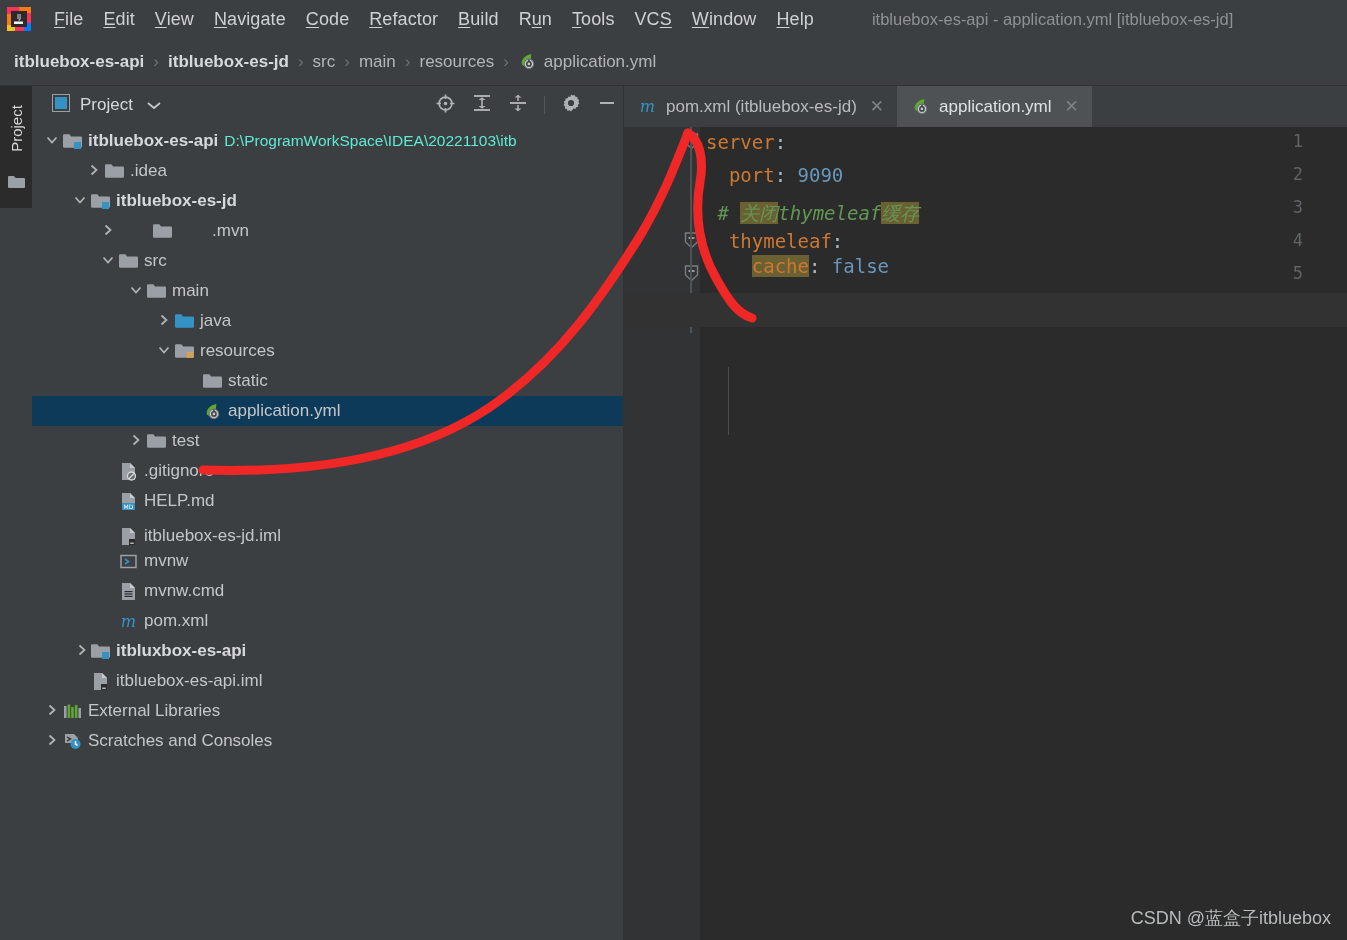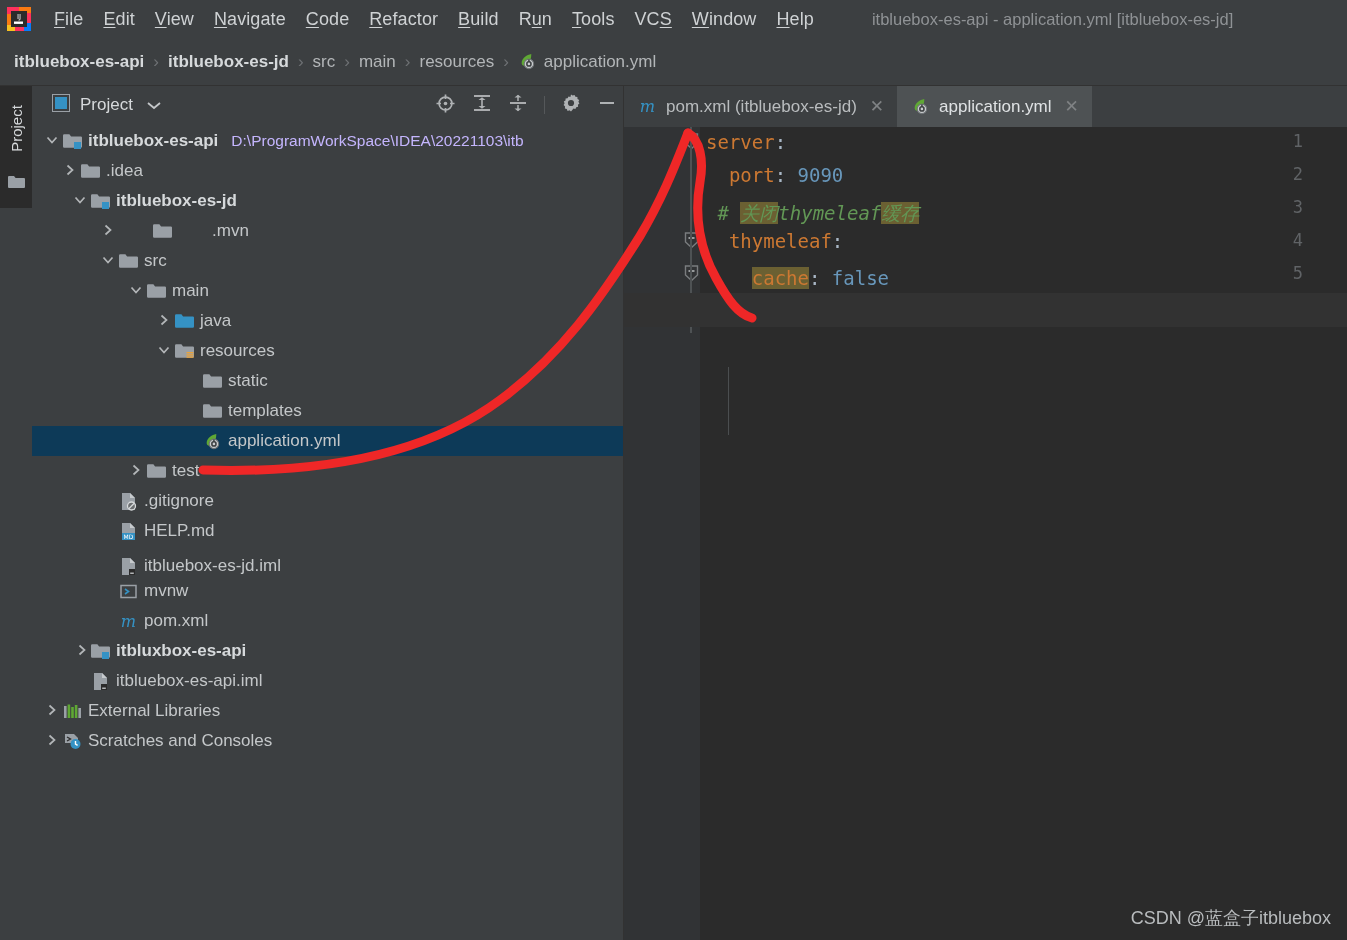--- a/index.html
+++ b/index.html
@@ -78,21 +78,21 @@
     position: relative; height: 30px; display: flex; align-items: center;
     white-space: nowrap; font-size: 17px; color: #c4c7c9;
   }
   .row.sel { background: #0d3a58; }
   .row .arrow { width: 16px; display: inline-block; flex: 0 0 auto; }
   .row .ico { width: 20px; flex: 0 0 auto; display: flex;
                align-items: center; justify-content: center; margin-right: 6px; }
   .row .lbl { flex: 0 0 auto; }
   .row .lbl.b { font-weight: bold; color: #d6d9db; }
   .row .path {
-    color: #c4b5fd; font-size: 15.5px; margin-left: 13px;
+    color: #5eead4; font-size: 15.5px; margin-left: 6px;
     overflow: hidden; text-overflow: clip;
   }
 
   
   .editor-area {
     position: absolute; left: 624px; top: 86px; width: 723px; height: 854px;
     background: #2b2b2b;
   }
   .tabstrip { position: relative; height: 41px; background: #3c3f41; display: flex; }
   .etab {
@@ -289,21 +289,21 @@
             </svg></span>
           <span class="ico">
             <svg width="19" height="17" viewBox="0 0 19 17">
               <path d="M0 2.5 a1.2 1.2 0 0 1 1.2-1.2 h5.2 l1.7 2.1 H17.8 a1.2 1.2 0 0 1 1.2 1.2 v9 a1.2 1.2 0 0 1-1.2 1.2 H1.2 A1.2 1.2 0 0 1 0 13.6 Z" fill="#9aa0a6"></path>
               <rect x="11" y="9" width="7" height="7" fill="#3592c4"></rect>
             </svg>
           </span>
           <span class="lbl b">itbluebox-es-api</span>
           <span class="path">D:\ProgramWorkSpace\IDEA\20221103\itb</span>
         </div>
-        <div class="row" style="padding-left: 32px;">
+        <div class="row" style="padding-left: 56px;">
           <span class="arrow"><svg width="12" height="12" viewBox="0 0 12 12">
               <path d="M3.5 1.5 L8.5 6 L3.5 10.5" fill="none" stroke="#b3b6b8" stroke-width="1.7"></path>
             </svg></span>
           <span class="ico">
             <svg width="19" height="16" viewBox="0 0 19 16">
               <path d="M0 2.5 a1.2 1.2 0 0 1 1.2-1.2 h5.2 l1.7 2.1 H17.8 a1.2 1.2 0 0 1 1.2 1.2 v9 a1.2 1.2 0 0 1-1.2 1.2 H1.2 A1.2 1.2 0 0 1 0 13.6 Z" fill="#9aa0a6"></path>
             </svg>
           </span>
           <span class="lbl">.idea</span>
         </div>
@@ -378,29 +378,20 @@
           <span class="lbl">resources</span>
         </div>
         <div class="row" style="padding-left: 154px;">
           <span class="arrow"></span>
           <span class="ico">
             <svg width="19" height="16" viewBox="0 0 19 16">
               <path d="M0 2.5 a1.2 1.2 0 0 1 1.2-1.2 h5.2 l1.7 2.1 H17.8 a1.2 1.2 0 0 1 1.2 1.2 v9 a1.2 1.2 0 0 1-1.2 1.2 H1.2 A1.2 1.2 0 0 1 0 13.6 Z" fill="#9aa0a6"></path>
             </svg>
           </span>
           <span class="lbl">static</span>
-        </div>
-        <div class="row" style="padding-left: 154px;">
-          <span class="arrow"></span>
-          <span class="ico">
-            <svg width="19" height="16" viewBox="0 0 19 16">
-              <path d="M0 2.5 a1.2 1.2 0 0 1 1.2-1.2 h5.2 l1.7 2.1 H17.8 a1.2 1.2 0 0 1 1.2 1.2 v9 a1.2 1.2 0 0 1-1.2 1.2 H1.2 A1.2 1.2 0 0 1 0 13.6 Z" fill="#9aa0a6"></path>
-            </svg>
-          </span>
-          <span class="lbl">templates</span>
         </div>
         <div class="row sel" style="padding-left: 154px;">
           <span class="arrow"></span>
           <span class="ico">
             <svg width="19" height="19" viewBox="0 0 20 20">
               <path d="M14 2 C9 3 5 6 4 10 C3.2 13 5 15 7.5 14.6 C11 14 14 9 14 2 Z" fill="#5fa834"></path>
               <circle cx="11.5" cy="12.5" r="5" fill="#c9ccce" stroke="#6f7376" stroke-width="1.1"></circle>
               <circle cx="11.5" cy="12.5" r="2.2" fill="none" stroke="#3c3f41" stroke-width="1.6"></circle>
               <path d="M11.5 8 V10.4" stroke="#3c3f41" stroke-width="1.6"></path>
             </svg>
@@ -456,20 +447,33 @@
         </div>
         <div class="row" style="padding-left: 70px;">
           <span class="arrow"></span>
           <span class="ico">
             <svg width="17" height="17" viewBox="0 0 17 17">
               <rect x="1" y="2.5" width="15" height="12" fill="none" stroke="#9aa0a6" stroke-width="1.5"></rect>
               <path d="M5 6 L8.5 8.5 L5 11" fill="none" stroke="#3592c4" stroke-width="1.6"></path>
             </svg>
           </span>
           <span class="lbl">mvnw</span>
+        </div>
+        <div class="row" style="padding-left: 70px;">
+          <span class="arrow"></span>
+          <span class="ico">
+            <svg width="17" height="19" viewBox="0 0 17 19">
+              <path d="M2 1 H10 L15 6 V18 H2 Z" fill="#9aa0a6"></path>
+              <path d="M10 1 L15 6 H10 Z" fill="#c6cacd"></path>
+              <rect x="4.5" y="9" width="8" height="1.2" fill="#2b2b2b"></rect>
+              <rect x="4.5" y="11.4" width="8" height="1.2" fill="#2b2b2b"></rect>
+              <rect x="4.5" y="13.8" width="8" height="1.2" fill="#2b2b2b"></rect>
+            </svg>
+          </span>
+          <span class="lbl">mvnw.cmd</span>
         </div>
         <div class="row" style="padding-left: 70px;">
           <span class="arrow"></span>
           <span class="ico">
             <svg width="19" height="19" viewBox="0 0 20 20">
               <text x="10" y="16" font-family="DejaVu Serif, serif" font-size="17" font-style="italic" fill="#3592c4" text-anchor="middle">m</text>
             </svg>
           </span>
           <span class="lbl">pom.xml</span>
         </div>
@@ -578,21 +582,21 @@
             </svg></div>
         </div>
       <div class="fold-col"></div>
       <div class="indent-guide" style="left:104px; top:240px; height:68px;"></div>
       <div class="code-lines" id="code-lines">
           <div class="curline" style="top: 166px; left: -76px;"></div>
           <div class="cl" style="top: 4px; padding-left: 6px;"><span class="tk-key">server</span><span class="tk-punc">:</span></div>
           <div class="cl" style="top: 37px; padding-left: 6px;"><span class="tk-punc">  </span><span class="tk-key">port</span><span class="tk-punc">: </span><span class="tk-num">9090</span></div>
           <div class="cl" style="top: 74px; padding-left: 6px;"><span class="tk-com"> # </span><span class="tk-com hl">关闭</span><span class="tk-com">thymeleaf</span><span class="tk-com hl">缓存</span></div>
           <div class="cl" style="top: 103px; padding-left: 6px;"><span class="tk-punc">  </span><span class="tk-key">thymeleaf</span><span class="tk-punc">:</span></div>
-          <div class="cl" style="top: 140px; padding-left: 6px;"><span class="tk-punc">    </span><span class="hl-key">cache</span><span class="tk-punc">: </span><span class="tk-val">false</span></div>
+          <div class="cl" style="top: 128px; padding-left: 6px;"><span class="tk-punc">    </span><span class="hl-key">cache</span><span class="tk-punc">: </span><span class="tk-val">false</span></div>
           <div class="cl" style="top: 169px; padding-left: 6px;"></div>
         </div>
     </div>
   </div>
 
   <svg class="annot">
     <path d="M 203 470
              C 330 474, 430 452, 500 400
              C 560 356, 600 300, 640 236
              C 664 196, 678 158, 688 133" fill="none" stroke="#ef2727" stroke-width="9" stroke-linecap="round"></path>

